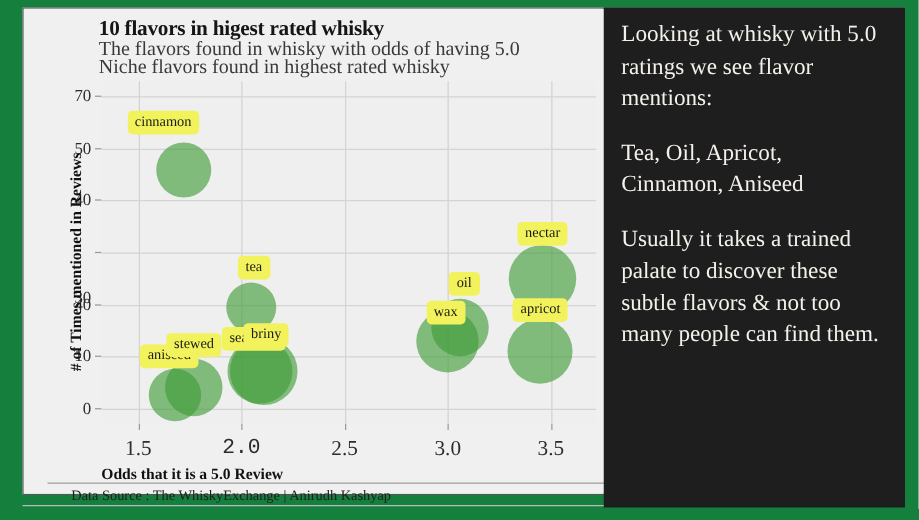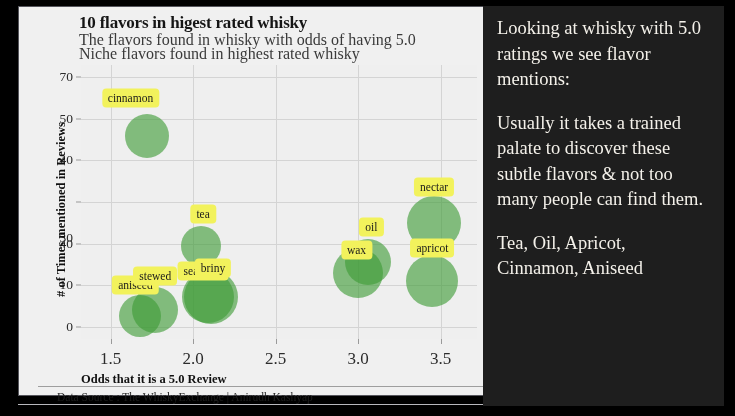--- a/index.html
+++ b/index.html
@@ -4,21 +4,21 @@
 <style>
   html, body {
     margin: 0;
     padding: 0;
     background: #ffffff;
   }
   #page {
     position: relative;
     width: 735px;
     height: 416px;
-    background: #000000;
+    background: #15803d;
     font-family: "Liberation Serif", serif;
     overflow: hidden;
     box-sizing: border-box;
   }
 
   
   .card-frame {
     position: absolute;
     left: 18px;
     top: 6px;
@@ -243,21 +243,21 @@
           <div class="ytick-mark" style="top: 53.9697px;"></div>
           <div class="ytick" style="top: 53.9697px;">50</div>
           <div class="gridline-h" style="top: 12.4545px;"></div>
           <div class="ytick-mark" style="top: 12.4545px;"></div>
           <div class="ytick" style="top: 12.4545px;">70</div>
           <div class="gridline-v" style="left: 29.7px;"></div>
           <div class="xtick-mark" style="left: 29.7px;"></div>
           <div class="xtick" style="left: 29.7px;">1.5</div>
           <div class="gridline-v" style="left: 112.2px;"></div>
           <div class="xtick-mark" style="left: 112.2px;"></div>
-          <div class="xtick" style="left: 112.2px;">2.0</div>
+          <div class="xtick" style="left: 112.2px; font-family: Liberation Mono, monospace;">2.0</div>
           <div class="gridline-v" style="left: 194.7px;"></div>
           <div class="xtick-mark" style="left: 194.7px;"></div>
           <div class="xtick" style="left: 194.7px;">2.5</div>
           <div class="gridline-v" style="left: 277.2px;"></div>
           <div class="xtick-mark" style="left: 277.2px;"></div>
           <div class="xtick" style="left: 277.2px;">3.0</div>
           <div class="gridline-v" style="left: 359.7px;"></div>
           <div class="xtick-mark" style="left: 359.7px;"></div>
           <div class="xtick" style="left: 359.7px;">3.5</div>
           <div class="bubble" title="cinnamon" style="left: 66px; top: 70.5758px; width: 44px; height: 44px; background: rgb(61, 155, 53);"></div>
@@ -285,17 +285,17 @@
       <div class="axis-y-label"># of Times mentioned in Reviews</div>
       <div class="axis-x-label">Odds that it is a 5.0 Review</div>
     </div>
 
     <div class="footer-sep"></div>
     <div class="footer-text">Data Source : The WhiskyExchange | Anirudh Kashyap</div>
   </div>
 
   <div class="side-panel">
     <p class="side-para">Looking at whisky with 5.0 ratings we see flavor mentions:</p>
+    <p class="side-para">Tea, Oil, Apricot, Cinnamon, Aniseed</p>
     <p class="side-para">Usually it takes a trained palate to discover these subtle flavors &amp; not too many people can find them.</p>
-    <p class="side-para">Tea, Oil, Apricot, Cinnamon, Aniseed</p>
   </div>
 
 </div>
 
 </body></html>

